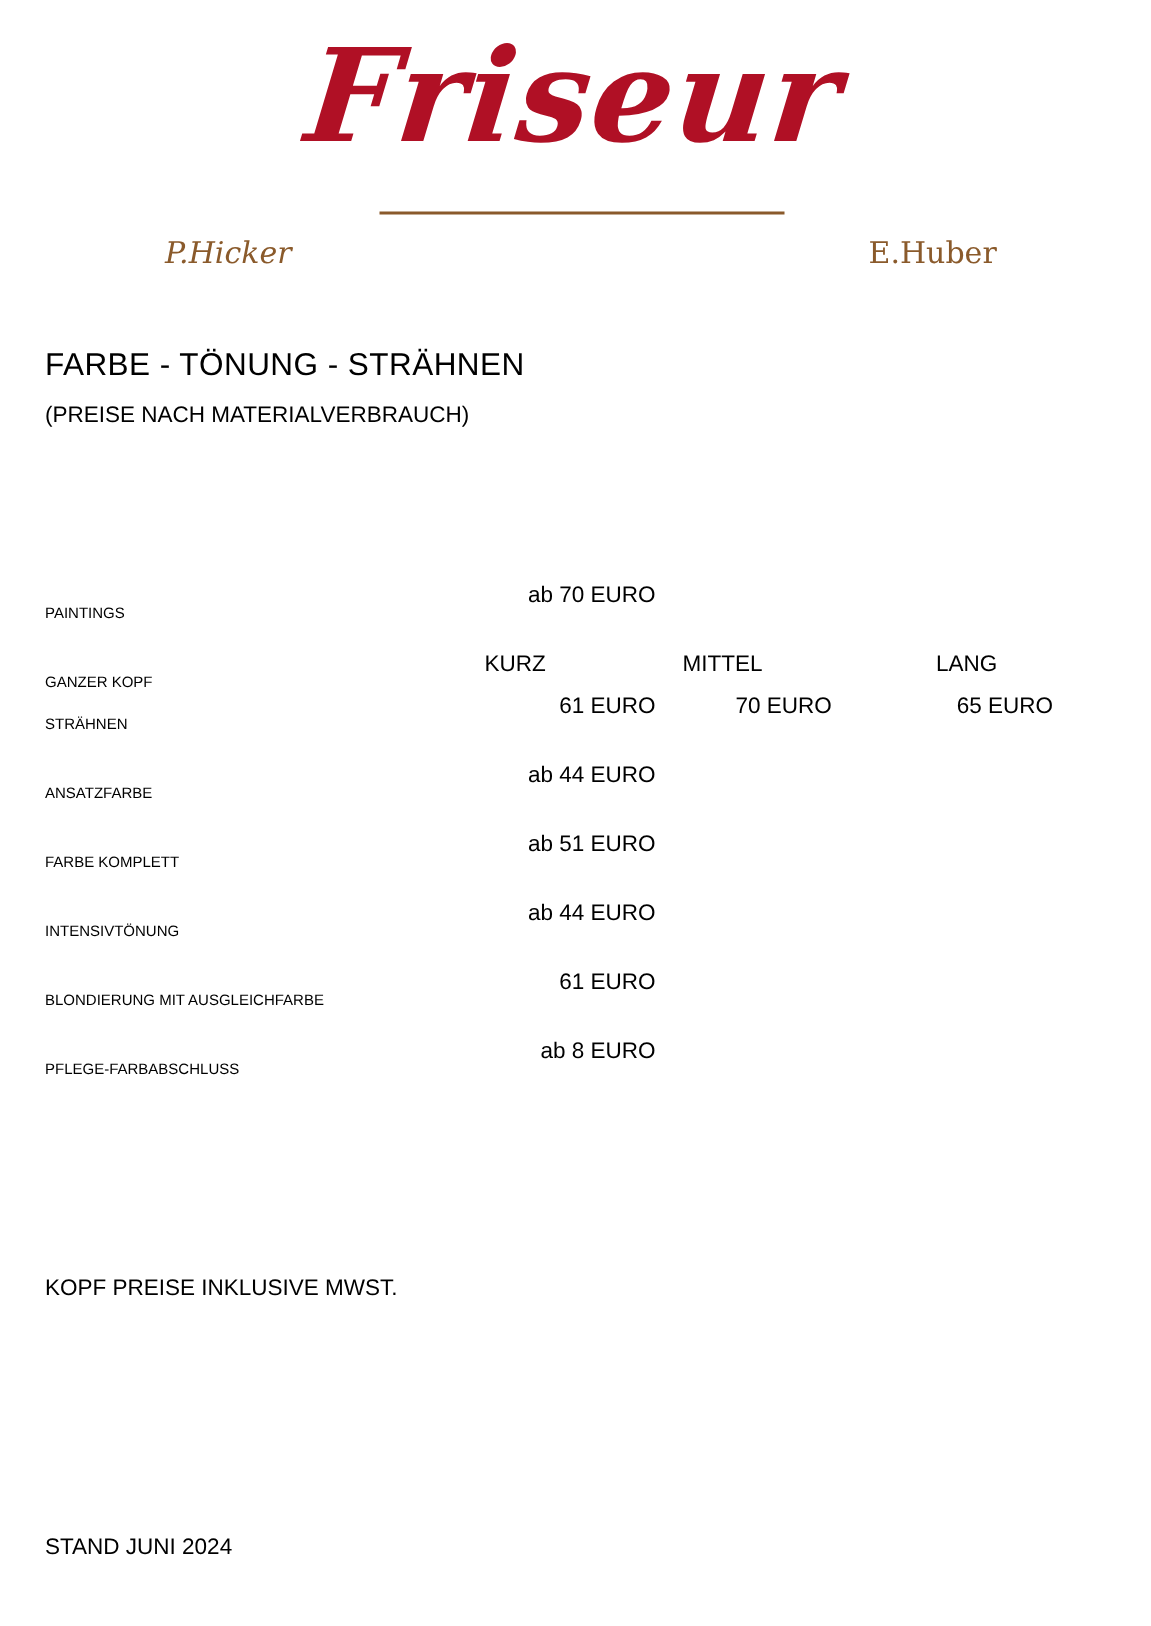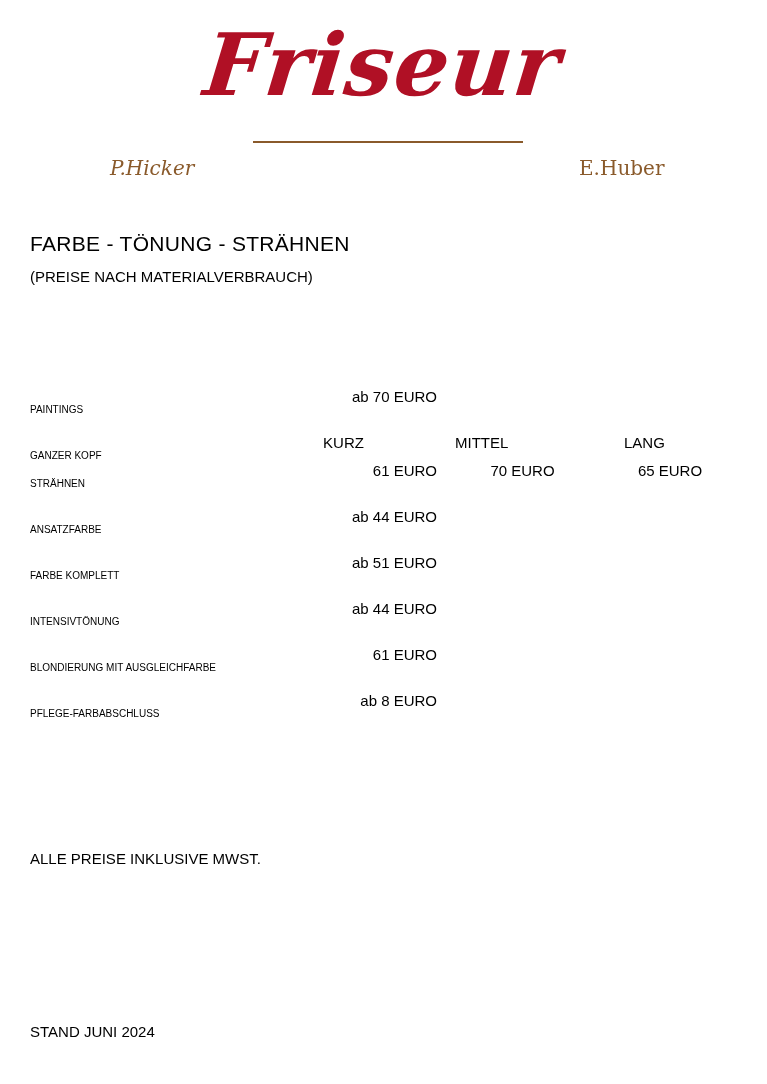--- a/index.html
+++ b/index.html
@@ -209,14 +209,14 @@
 
   <div class="row">
     <span class="label">PFLEGE-FARBABSCHLUSS</span>
     <span class="price">ab  8 EURO</span>
   </div>
 
 
 
 </div>
 
-<div class="note">ALLE PREISE INKLUSIVE MWST.</div>
+<div class="note">KOPF PREISE INKLUSIVE MWST.</div>
 <div class="stand">STAND JUNI 2024</div>
 
 </body></html>

